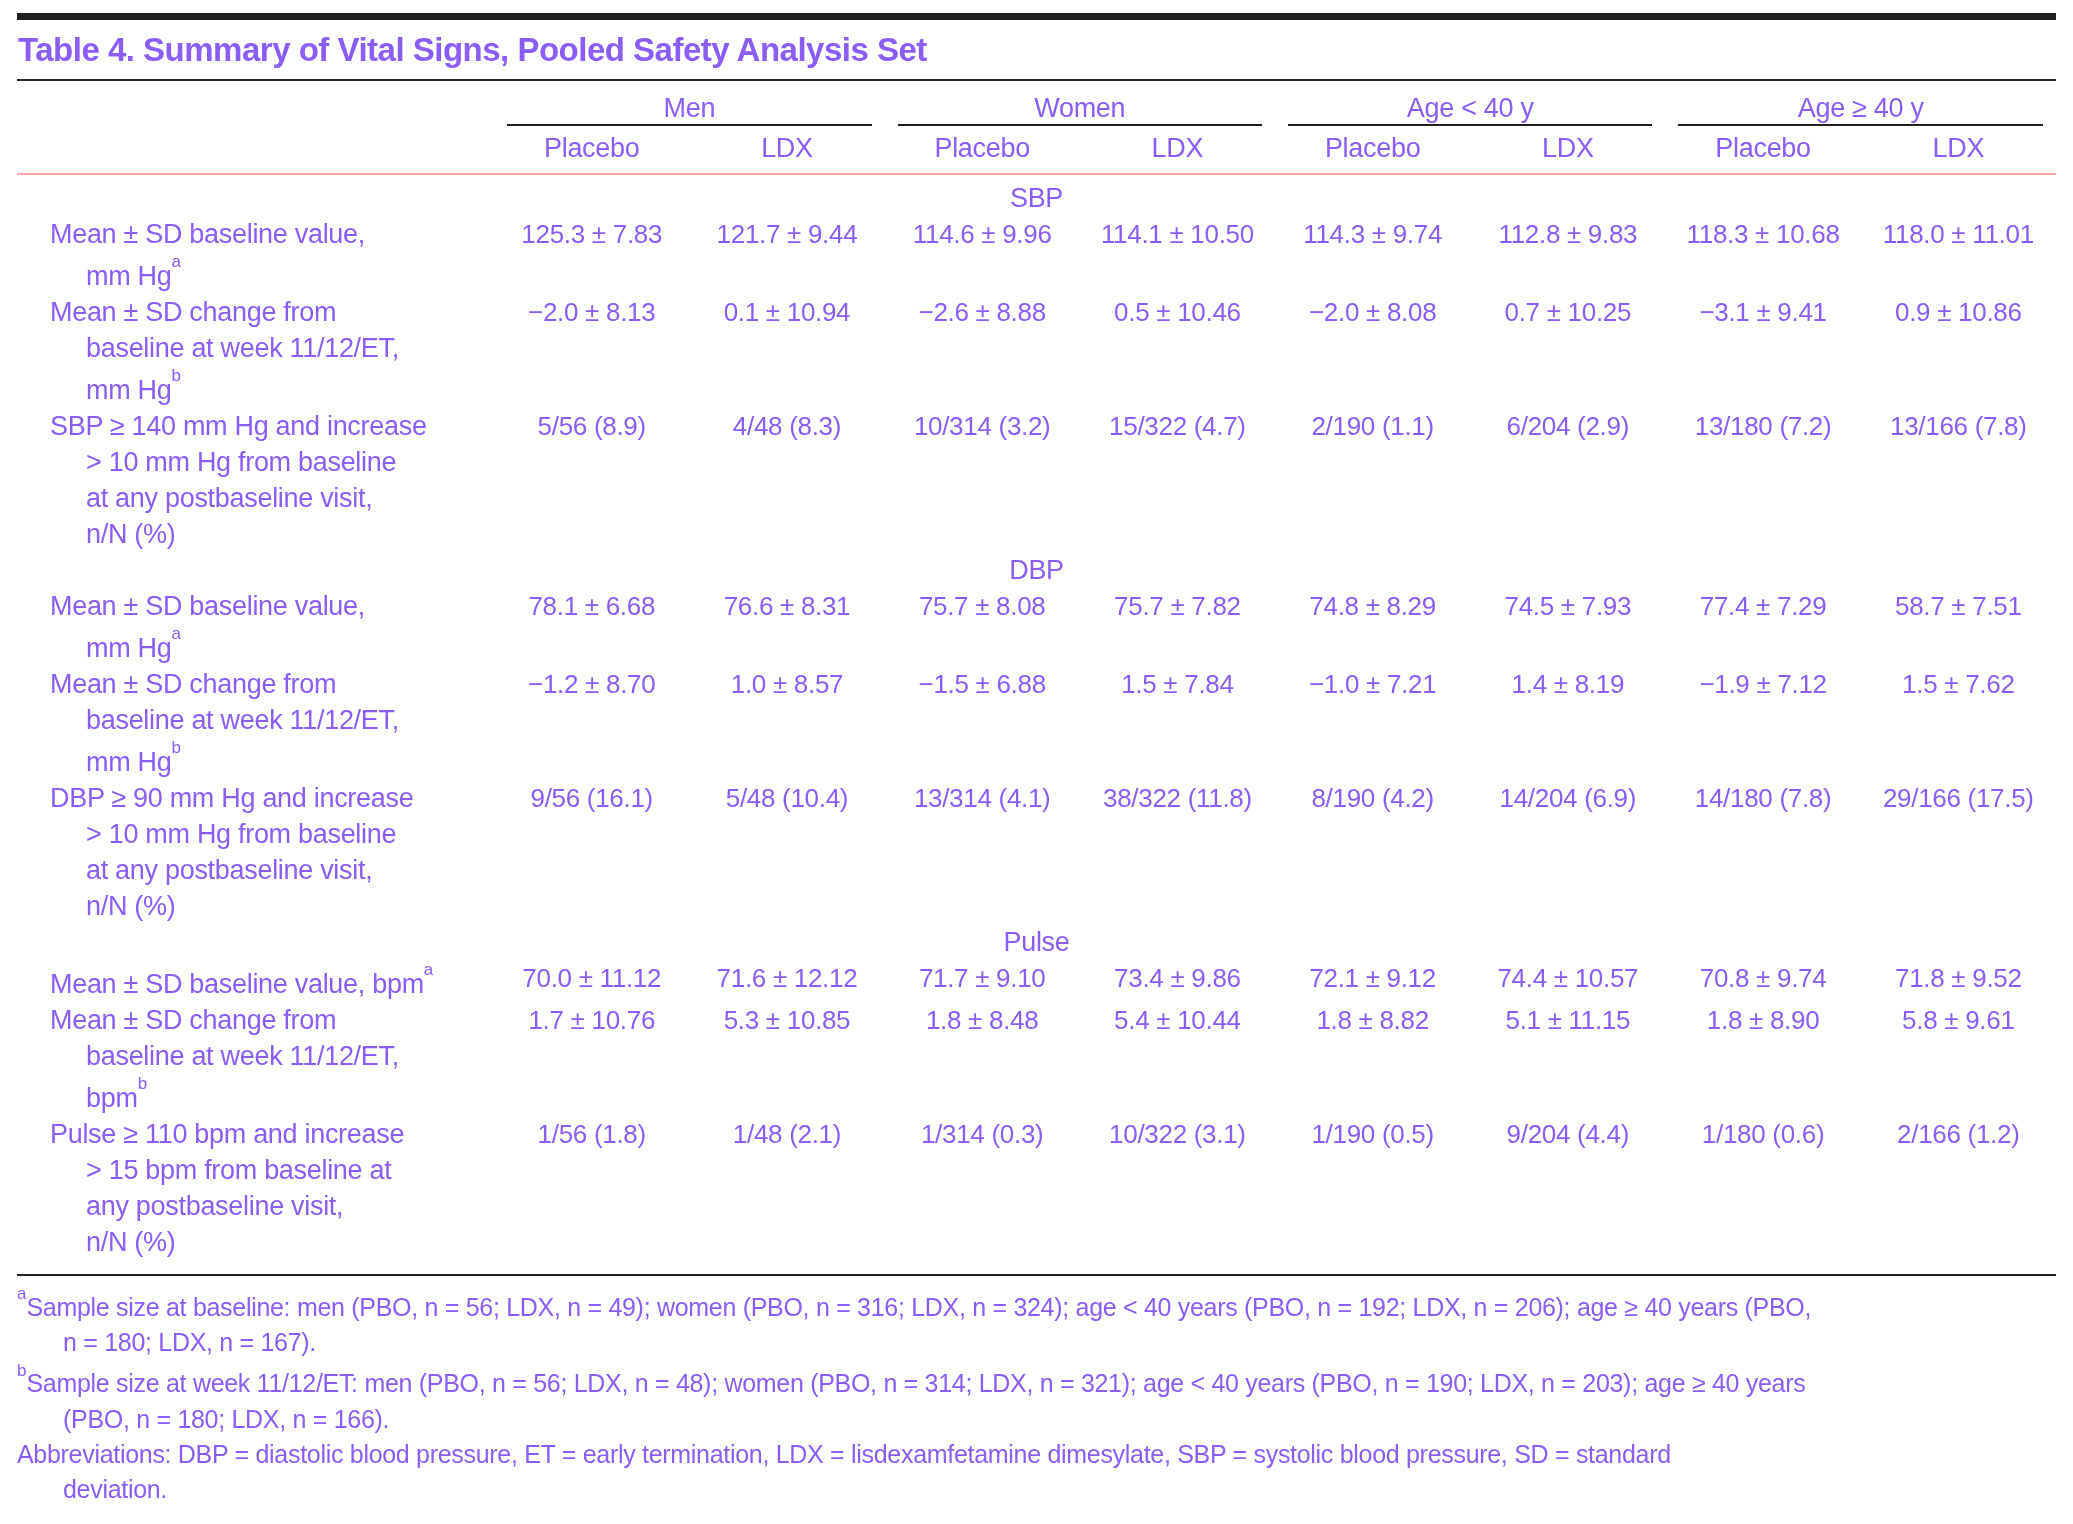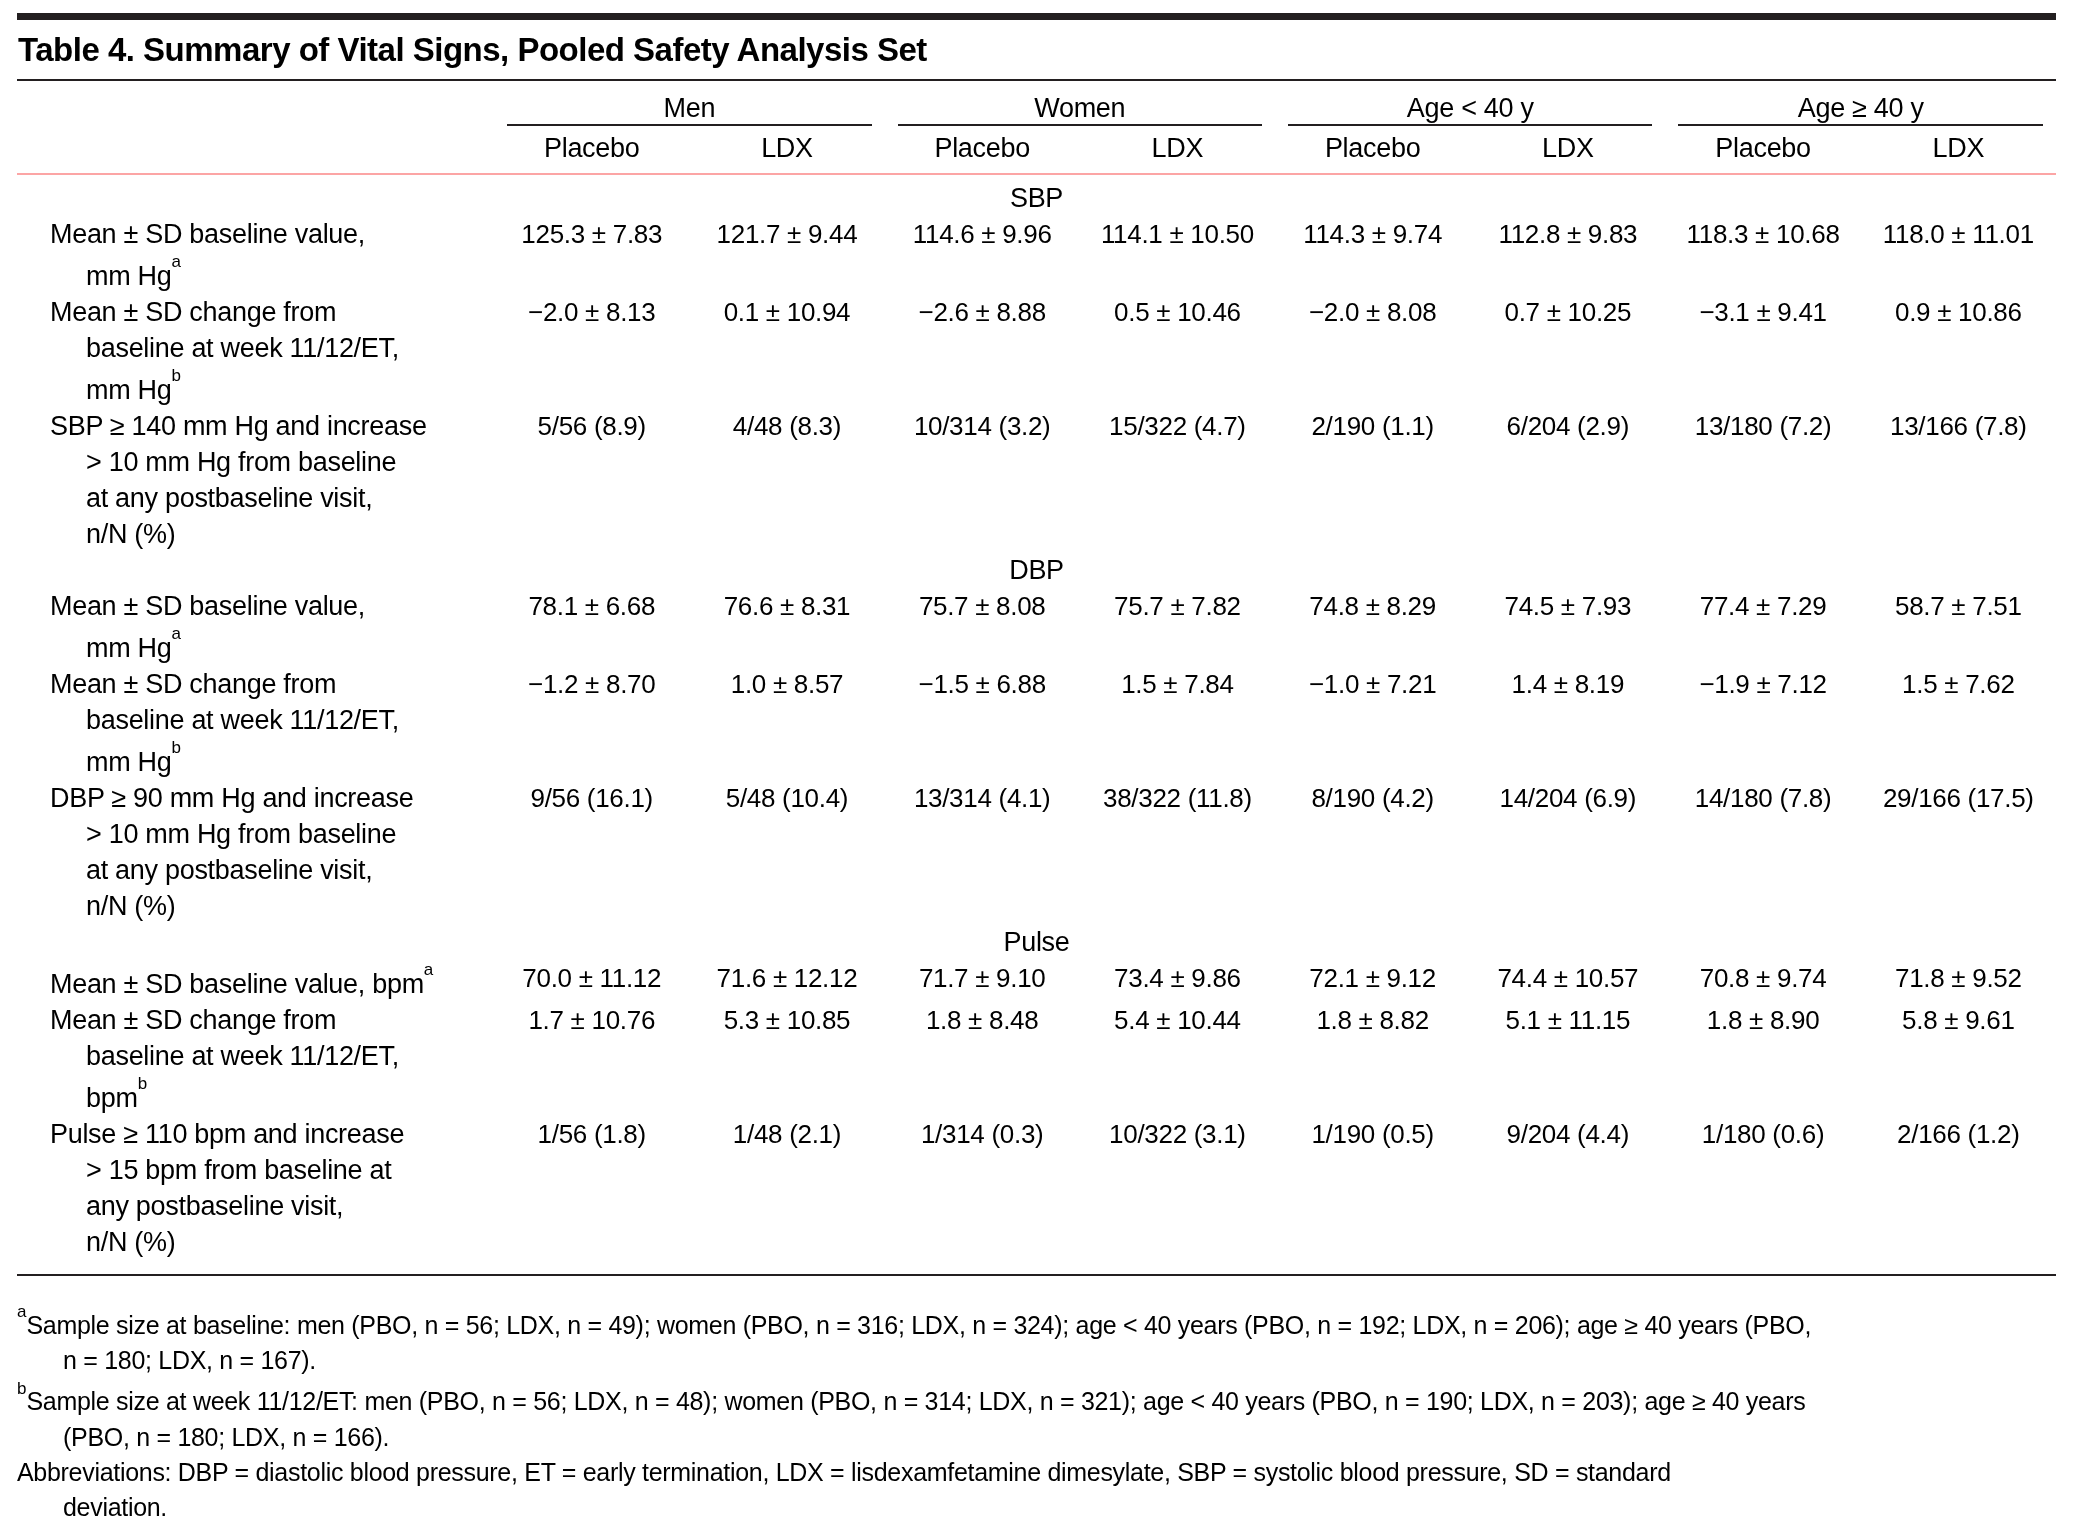--- a/index.html
+++ b/index.html
@@ -3,21 +3,21 @@
 <meta charset="utf-8">
 <style>
   html,body { margin:0; padding:0; background:#ffffff; }
   .page {
     position:relative;
     width:2073px; height:1524px;
     box-sizing:border-box;
     padding:13px 17px 0 17px;
     background:#ffffff;
     font-family:"Liberation Sans", sans-serif;
-    color:#000000;
+    color:#8b5cf6;
     letter-spacing:-0.3px;
     overflow:hidden;
   }
   .topbar { height:7px; background:#231f20; }
   .title {
     font-size:33px; font-weight:bold;
     padding:11px 0 10px 1px;
     border-bottom:2.5px solid #231f20;
     letter-spacing:-0.5px;
     white-space:nowrap;
@@ -50,21 +50,21 @@
   tbody tr.last-body-row > td { padding-bottom:14px;margin-top:20px; }
   td.section-cell { text-align:center; }
   td.label-cell .lbl-line.l1 { padding-left:33px; }
   td.label-cell .lbl-line.lc { padding-left:69px; }
   td.value-cell { text-align:center; font-size:26px; white-space:nowrap; }
   sup.tbl-sup {
     font-size:17px;
     position:relative; top:-0.45em;
     letter-spacing:0;
   }
-  .footnotes { padding-top:26px; font-size:25px; line-height:35px; }
+  .footnotes { padding-top:8px; font-size:25px; line-height:35px; }
   .fn-line { padding-left:0; }
   .fn-line.cont { padding-left:46px; }
 </style>
 </head>
 <body>
 
 <div class="page">
   <div class="topbar"></div>
   <div class="title">Table 4. Summary of Vital Signs, Pooled Safety Analysis Set</div>
 

